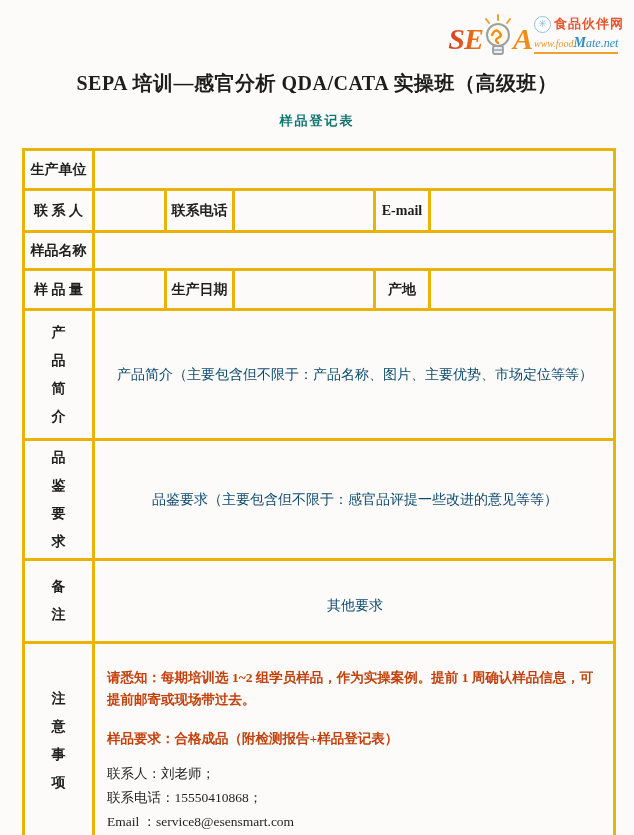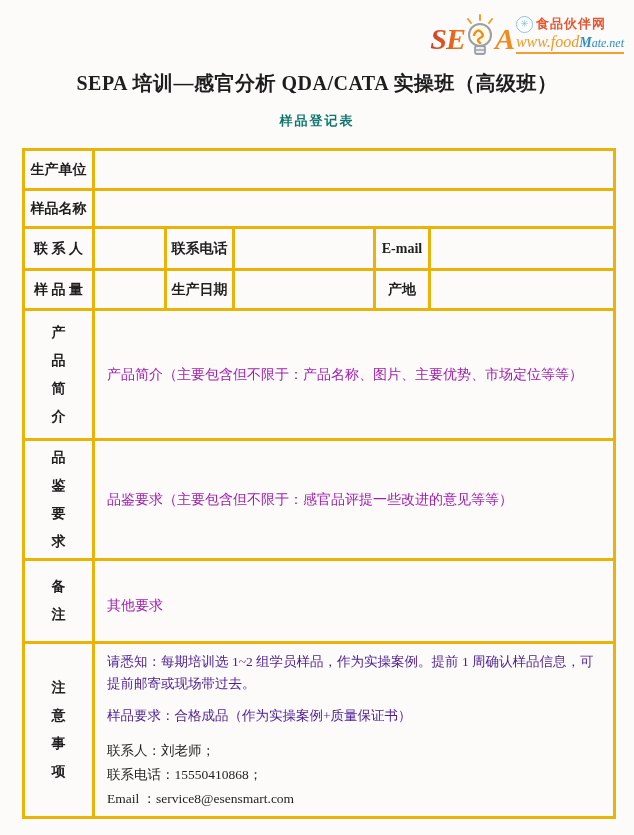--- a/index.html
+++ b/index.html
@@ -38,21 +38,21 @@
   .logo-right { margin-left:2px; display:flex; flex-direction:column; align-items:flex-start; }
   .seal-row { display:flex; align-items:center; gap:3px; }
   .seal {
     width:17px; height:17px; border-radius:50%;
     border:1.5px solid #8fc3e0; color:#8fc3e0;
     display:flex; align-items:center; justify-content:center;
     font-size:10px; line-height:1; background:#fff;
   }
   .site-name { color:#e8542e; font-weight:bold; font-size:13px; letter-spacing:1px; }
   .site-url { font-style:italic; line-height:1.1; border-bottom:2px solid #f0a02c; padding-bottom:1px; }
-  .url-prefix { color:#f09a27; font-size:16px; }
+  .url-prefix { color:#f09a27; font-size:10px; }
   .url-m { color:#2b8fc4; font-size:14px; font-weight:bold; }
   .url-suffix { color:#2b8fc4; font-size:12px; }
 
   
   .title {
     position:absolute; top:70px; left:0; width:100%;
     text-align:center; font-weight:bold; font-size:20px; color:#1d1d1d;
     letter-spacing:0.5px;
   }
   .subtitle {
@@ -70,25 +70,25 @@
     border:3px solid #eab308;
     font-size:14px;
     vertical-align:middle;
   }
   td.lbl { font-weight:bold; text-align:center; color:#1f1f1f; }
   td.field { background:transparent; }
   td.vlbl {
     font-weight:bold; text-align:center; color:#1f1f1f;
     white-space:pre-line; line-height:2.0; font-size:14px;
   }
-  td.content { padding:6px 10px 6px 12px; font-size:13.5px; color:#a21caf; }
+  td.content { padding:6px 10px 6px 12px; font-size:13.5px; color:#0c4a6e;text-align:center; }
   td.content-top { vertical-align:top; padding-top:16px; }
 
   td.notes-cell { vertical-align:top; padding:7px 10px 4px 12px; }
-  .red { color:#4c1d95; font-weight:normal; font-size:13.5px; line-height:1.65; }
+  .red { color:#c2410c; font-weight:bold; font-size:13.5px; line-height:1.65;margin-top:16px; }
   .red-p1 { margin-bottom:9px; }
   .red-p2 { margin-bottom:12px; }
   .black-line { color:#1f1f1f; font-size:13.5px; line-height:1.8; }
 </style>
 </head>
 <body>
 
 <div class="page">
 
   <div class="logo">
@@ -124,31 +124,31 @@
         <col style="width:68px">
       <col style="width:141px">
         <col style="width:55px">
         <col style="width:185px">
     </colgroup>
     <tbody>
       <tr style="height:40px">
         <td class="lbl">生产单位</td>
         <td class="field" colspan="5"></td>
       </tr>
-      <tr style="height:38px">
-        <td class="lbl">样品名称</td>
-        <td class="field" colspan="5"></td>
-      </tr>
       <tr style="height:42px">
         <td class="lbl">联 系 人</td>
         <td class="field"></td>
         <td class="lbl">联系电话</td>
         <td class="field"></td>
         <td class="lbl">E-mail</td>
         <td class="field"></td>
+      </tr>
+      <tr style="height:38px">
+        <td class="lbl">样品名称</td>
+        <td class="field" colspan="5"></td>
       </tr>
       <tr style="height:40px">
         <td class="lbl">样 品 量</td>
         <td class="field"></td>
         <td class="lbl">生产日期</td>
         <td class="field"></td>
         <td class="lbl">产地</td>
         <td class="field"></td>
       </tr>
       <tr style="height:130px">
@@ -176,21 +176,21 @@
           <span>其他要求</span>
         </td>
       </tr>
       <tr style="height:155px">
         <td class="vlbl">注
 意
 事
 项</td>
         <td class="notes-cell" colspan="5">
           <div class="red red-p1">请悉知：每期培训选 1~2 组学员样品，作为实操案例。提前 1 周确认样品信息，可提前邮寄或现场带过去。</div>
-          <div class="red red-p2">样品要求：合格成品（作为实操案例+质量保证书）</div>
+          <div class="red red-p2">样品要求：合格成品（附检测报告+样品登记表）</div>
           <div class="black-line">联系人：刘老师；</div>
           <div class="black-line">联系电话：15550410868；</div>
           <div class="black-line">Email ：service8@esensmart.com</div>
         </td>
       </tr>
     </tbody>
   </table>
 </div>
 
 </body></html>

